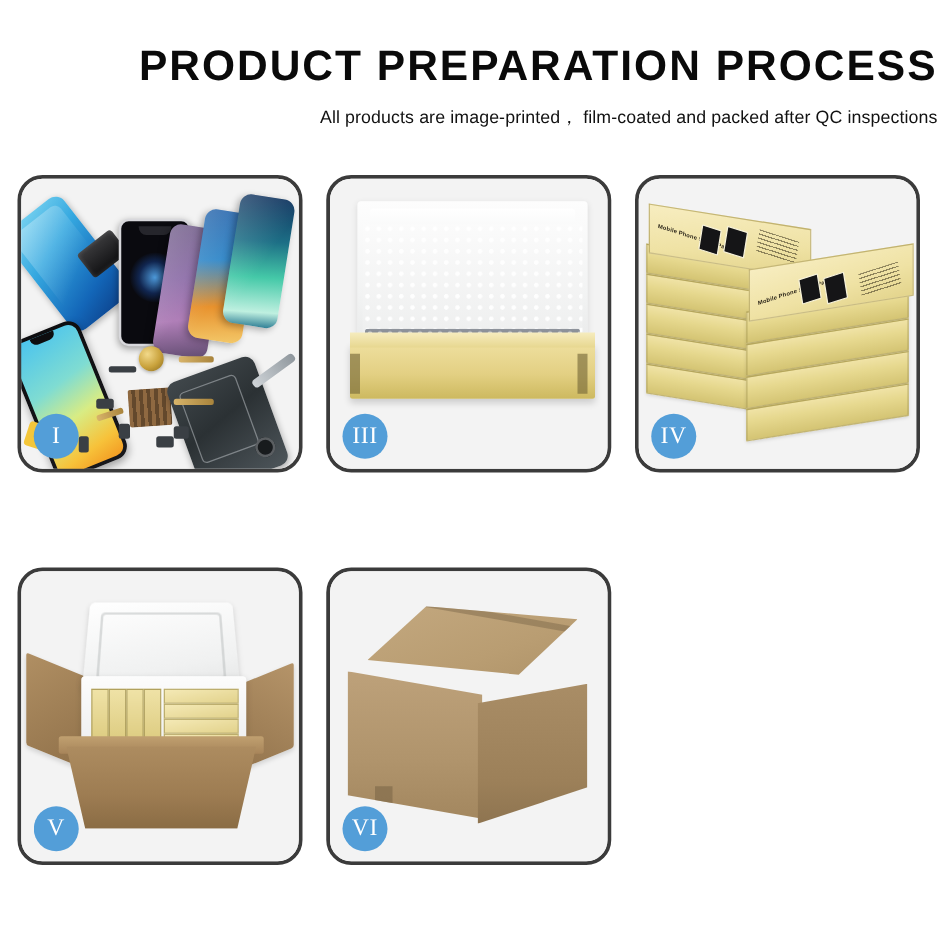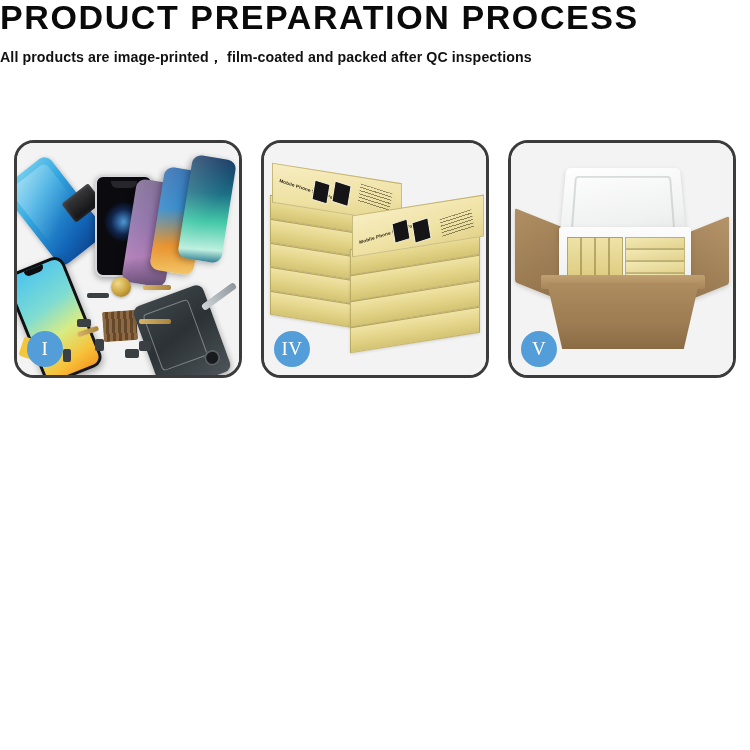--- a/index.html
+++ b/index.html
@@ -17,34 +17,35 @@
   }
   .page {
     width: 750px;
     height: 750px;
     position: relative;
     background: #ffffff;
   }
 
   
   .header {
-    text-align: left;
+    text-align: right;
+    padding-top: 36px;
   }
   .title {
     font-size: 34px;
     font-weight: 700;
     letter-spacing: 1.6px;
     color: #0a0a0a;
     line-height: 1.05;
     white-space: nowrap;
   }
   .subtitle {
     margin-top: 12px;
     font-size: 14.2px;
-    font-weight: 700;
+    font-weight: 400;
     color: #111111;
     letter-spacing: 0.1px;
     white-space: nowrap;
   }
 
   
   .grid {
     position: absolute;
     left: 14px;
     top: 140px;
@@ -425,20 +426,31 @@
         <div class="dot" style="left:108px;top:206px;width:14px;height:9px;"></div>
         <div class="dot" style="left:46px;top:206px;width:8px;height:13px;"></div>
         <div class="flex-strip" style="left:126px;top:142px;width:28px;"></div>
         <div class="flex-strip" style="left:122px;top:176px;width:32px;"></div>
         <div class="flex-strip" style="left:60px;top:186px;width:22px;transform:rotate(-18deg);"></div>
       </div>
       <div class="badge">I</div>
     </div>
 
 
+    <div class="panel p3">
+      <div class="panel-inner">
+        <div class="lid"></div>
+        <div class="foam"></div>
+        <div class="graypack"></div>
+        <div class="boxbase"></div>
+        <div class="tabL"></div>
+        <div class="tabR"></div>
+      </div>
+      <div class="badge">III</div>
+    </div>
 
     <div class="panel p4">
       <div class="panel-inner">
         <div class="stack">
 
           <div class="bx" style="left:6px;top:62px;width:126px;height:22px;transform:skewY(9deg);"></div>
           <div class="bx" style="left:6px;top:86px;width:126px;height:22px;transform:skewY(9deg);"></div>
           <div class="bx" style="left:6px;top:110px;width:126px;height:22px;transform:skewY(9deg);"></div>
           <div class="bx" style="left:6px;top:134px;width:126px;height:22px;transform:skewY(9deg);"></div>
           <div class="bx" style="left:6px;top:158px;width:126px;height:22px;transform:skewY(9deg);"></div>
@@ -480,15 +492,30 @@
           <div class="ybox-flat" style="left:66px;top:22px;width:58px;height:10px;"></div>
           <div class="ybox-flat" style="left:66px;top:34px;width:58px;height:10px;"></div>
           <div class="ybox-flat" style="left:66px;top:46px;width:58px;height:8px;"></div>
         </div>
         <div class="cartonrim"></div>
         <div class="cartonbody"></div>
       </div>
       <div class="badge">V</div>
     </div>
 
+    <div class="panel p6">
+      <div class="panel-inner">
+        <div class="carton">
+          <div class="top">
+            <div class="seam"></div>
+          </div>
+          <div class="front">
+            <div class="tapeA"></div>
+            <div class="tapeB"></div>
+          </div>
+          <div class="side"></div>
+        </div>
+      </div>
+      <div class="badge">VI</div>
+    </div>
 
   </div>
 </div>
 
 </body></html>

